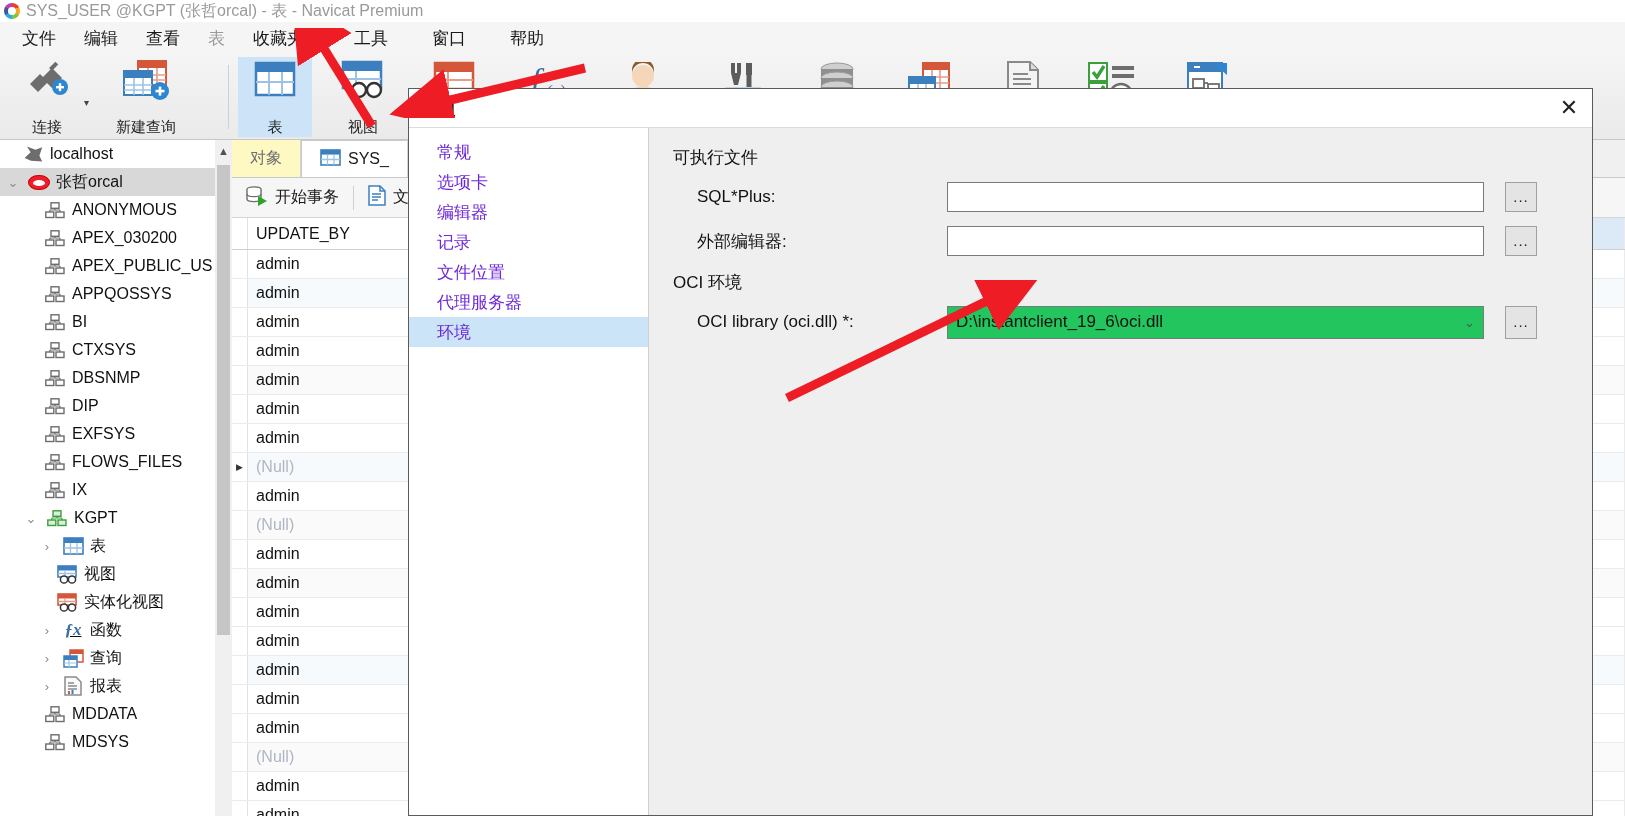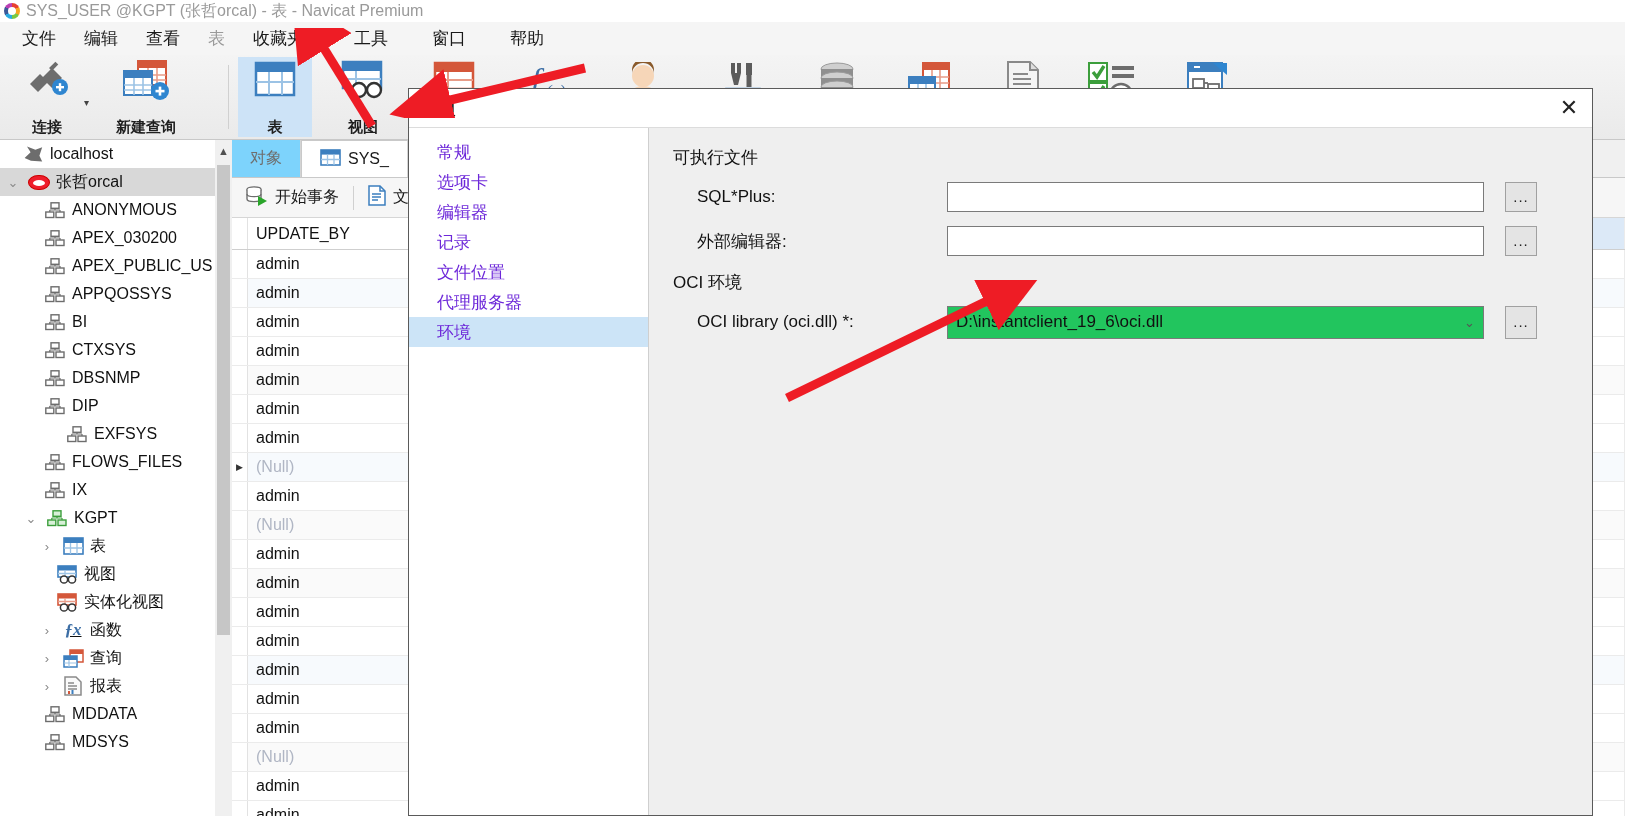--- a/index.html
+++ b/index.html
@@ -47,21 +47,21 @@
   
   #toolbar{
     position:absolute; left:0; top:55px; width:1625px; height:85px;
     background:linear-gradient(#f4f4f4,#eaeaea);
     border-bottom:1px solid #c8c8c8;
   }
   .tb-item{
     position:absolute; top:2px; width:74px; height:80px;
     display:flex; flex-direction:column; align-items:center; justify-content:flex-start;
   }
-  .tb-item .lbl{ font-size:15px; color:#1f1f1f; margin-top:16px; white-space:nowrap;font-weight:bold;}
+  .tb-item .lbl{ font-size:15px; color:#1f1f1f; margin-top:16px; white-space:nowrap;}
   .tb-icon{ height:48px; display:flex;align-items:center;justify-content:center;}
   .tb-sel{ background:#cde3f7; }
   .tb-sep{ position:absolute; top:10px; width:1px;height:64px;background:#d0d0d0; }
 
   
   #sidebar{
     position:absolute;left:0;top:140px;width:232px;height:676px;
     background:#ffffff;overflow:hidden;
   }
   .tree-row{
@@ -89,21 +89,21 @@
   
   #main{
     position:absolute;left:232px;top:140px;width:1393px;height:676px;background:#fff;
   }
   #tabstrip{
     position:absolute;left:0;top:0;width:1393px;height:38px;
     background:#f0f0f0;border-bottom:1px solid #c9c9c9;display:flex;align-items:flex-end;
   }
   .tab{
     height:37px;display:flex;align-items:center;gap:7px;padding:0 18px;
-    font-size:16px;color:#6f6f6f;background:#7dd3fc;border-right:1px solid #d4d4d4;
+    font-size:16px;color:#6f6f6f;background:#fef9c3;border-right:1px solid #d4d4d4;
   }
   .tab.active{background:#ffffff;color:#1a1a1a;border-top:1px solid #c9c9c9;border-left:1px solid #c9c9c9;}
 
   #gridtoolbar{
     position:absolute;left:0;top:38px;width:1393px;height:40px;
     background:#f6f6f6;border-bottom:1px solid #d6d6d6;display:flex;align-items:center;
   }
   .gtb{display:flex;align-items:center;gap:7px;padding:0 14px;font-size:16px;color:#1a1a1a;height:40px;}
   .gtb-sep{width:1px;height:24px;background:#d0d0d0;}
 
@@ -453,21 +453,21 @@
     <span class="ti">
         <svg width="20" height="17" viewBox="0 0 20 17">
           <rect x="6" y="0.8" width="8" height="5.5" fill="#fff" stroke="#6d6d6d" stroke-width="1.4"></rect>
           <rect x="0.8" y="10" width="8" height="5.5" fill="#fff" stroke="#6d6d6d" stroke-width="1.4"></rect>
           <rect x="11" y="10" width="8" height="5.5" fill="#fff" stroke="#6d6d6d" stroke-width="1.4"></rect>
           <path d="M10 6.3 V8 M4.8 8 H15 M4.8 8 V10 M15 8 V10" stroke="#6d6d6d" stroke-width="1.2"></path>
         </svg>
       </span>
     <span>DIP</span>
   </div>
-  <div class="tree-row" style="padding-left:66px">
+  <div class="tree-row" style="padding-left:44px">
     <span class="ti">
         <svg width="20" height="17" viewBox="0 0 20 17">
           <rect x="6" y="0.8" width="8" height="5.5" fill="#fff" stroke="#6d6d6d" stroke-width="1.4"></rect>
           <rect x="0.8" y="10" width="8" height="5.5" fill="#fff" stroke="#6d6d6d" stroke-width="1.4"></rect>
           <rect x="11" y="10" width="8" height="5.5" fill="#fff" stroke="#6d6d6d" stroke-width="1.4"></rect>
           <path d="M10 6.3 V8 M4.8 8 H15 M4.8 8 V10 M15 8 V10" stroke="#6d6d6d" stroke-width="1.2"></path>
         </svg>
       </span>
     <span>EXFSYS</span>
   </div>

